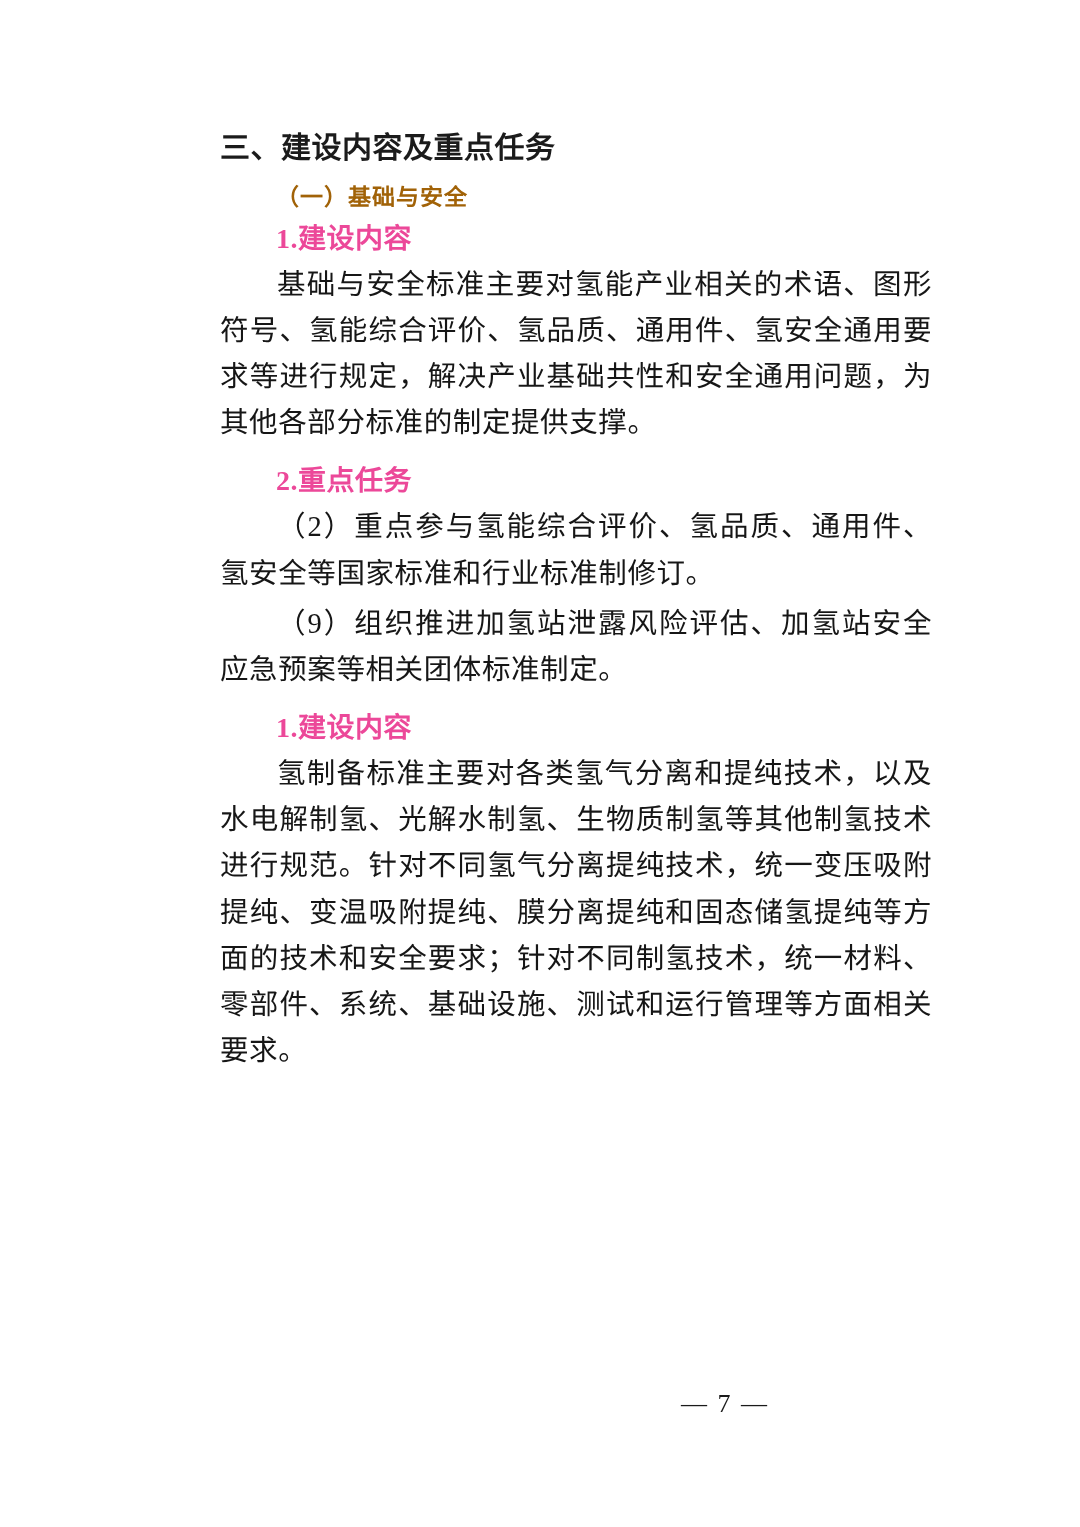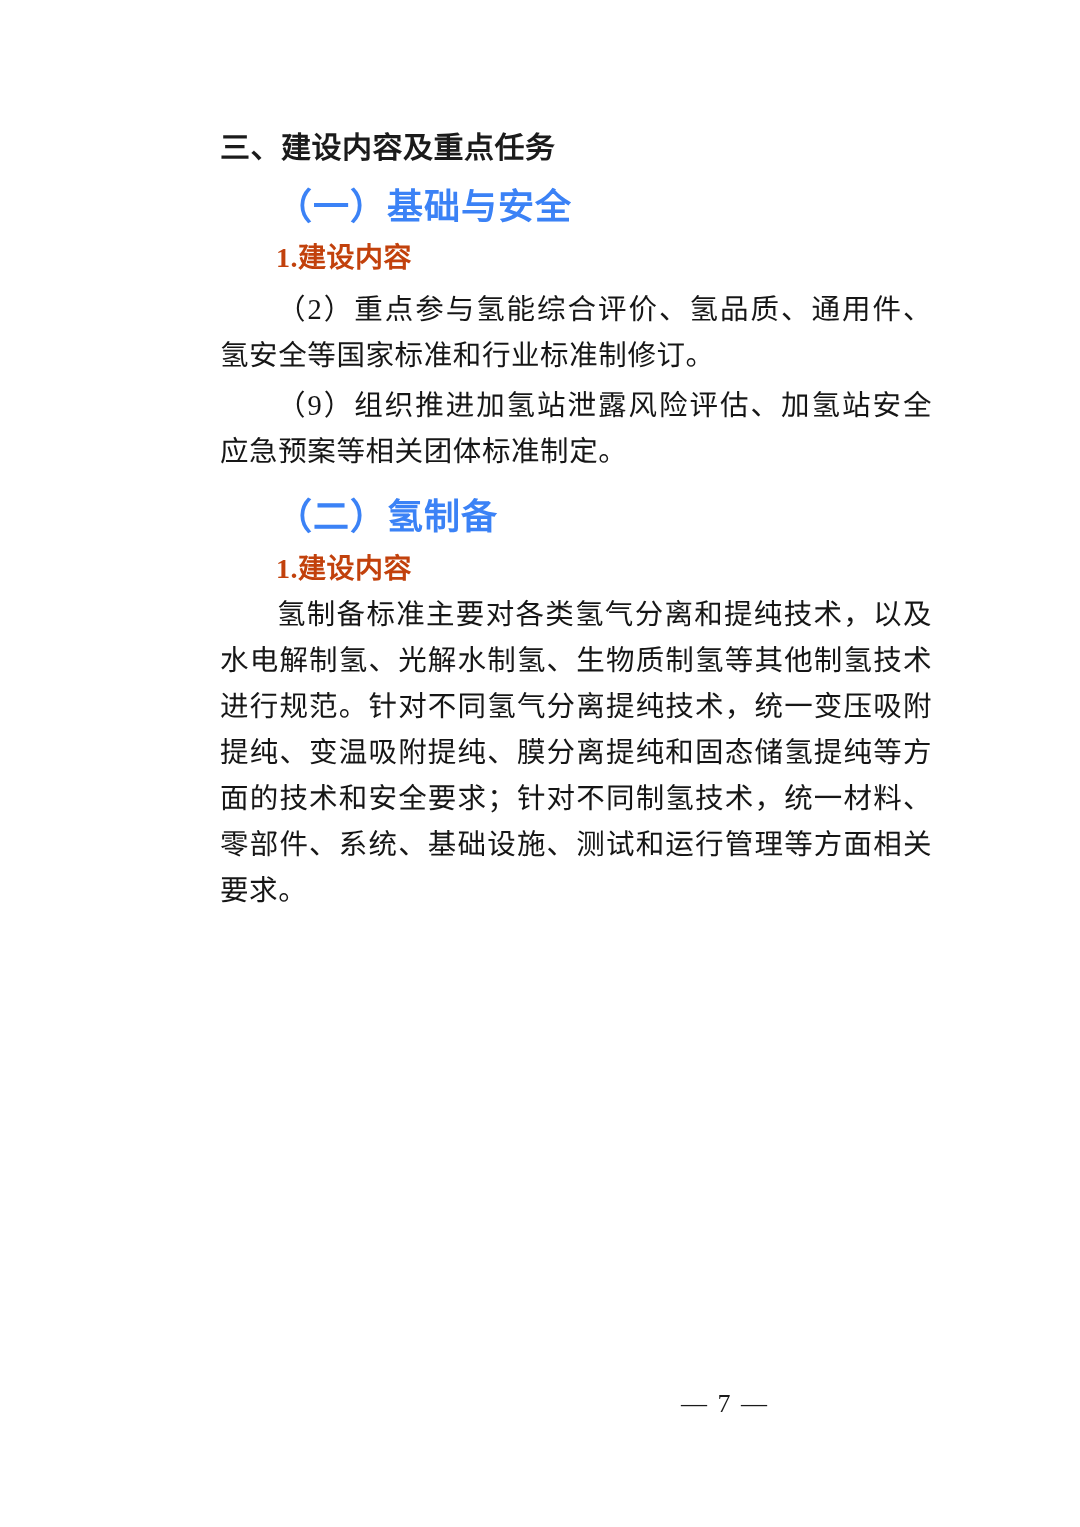--- a/index.html
+++ b/index.html
@@ -35,35 +35,35 @@
     font-size: 30px;
     letter-spacing: 0.5px;
     line-height: 1.35;
     margin: 0 0 12px 0;
     color: #1b1b1b;
   }
   
   .h-sub {
     font-family: "Liberation Serif", "DejaVu Serif", serif;
     font-weight: bold;
-    font-size: 36px;
+    font-size: 23px;
     line-height: 1.45;
     margin: 6px 0 4px 0;
     text-indent: 56px;
     letter-spacing: 1px;
-    color: #3b82f6;
+    color: #a16207;
   }
   
   .h-num {
     font-size: 28px;
     line-height: 1.5;
     margin: 4px 0 2px 0;
     text-indent: 56px;
     letter-spacing: 0.5px;
-    color: #c2410c;
+    color: #ec4899;
   }
   .h-num.bold {
     font-weight: bold;
   }
   p.para {
     font-size: 28.5px;
     line-height: 1.62;
     margin: 0 0 4px 0;
     text-indent: 57px;
     text-align: justify;
@@ -87,32 +87,33 @@
 
 <div class="page">
   <div class="doc-body">
 
     <h1 class="h-section">三、建设内容及重点任务</h1>
 
     <h2 class="h-sub">（一）基础与安全</h2>
 
     <h3 class="h-num">1.建设内容</h3>
 
+    <p class="para">基础与安全标准主要对氢能产业相关的术语、图形符号、氢能综合评价、氢品质、通用件、氢安全通用要求等进行规定，解决产业基础共性和安全通用问题，为其他各部分标准的制定提供支撑。</p>
 
     <div class="spacer-sm"></div>
 
+    <h3 class="h-num bold">2.重点任务</h3>
 
     <p class="para">（2）重点参与氢能综合评价、氢品质、通用件、氢安全等国家标准和行业标准制修订。</p>
 
 
     <p class="para">（9）组织推进加氢站泄露风险评估、加氢站安全应急预案等相关团体标准制定。</p>
 
     <div class="spacer-sm"></div>
 
-    <h2 class="h-sub">（二）氢制备</h2>
 
     <h3 class="h-num">1.建设内容</h3>
 
     <p class="para">氢制备标准主要对各类氢气分离和提纯技术，以及水电解制氢、光解水制氢、生物质制氢等其他制氢技术进行规范。针对不同氢气分离提纯技术，统一变压吸附提纯、变温吸附提纯、膜分离提纯和固态储氢提纯等方面的技术和安全要求；针对不同制氢技术，统一材料、零部件、系统、基础设施、测试和运行管理等方面相关要求。</p>
 
   </div>
 
   <div class="page-number">— 7 —</div>
 </div>
 

